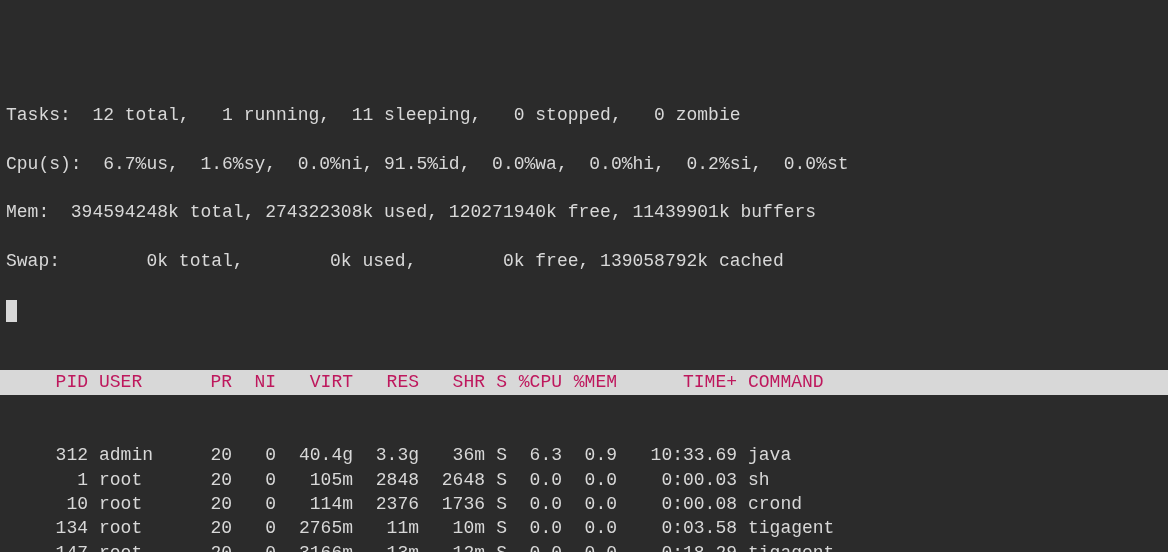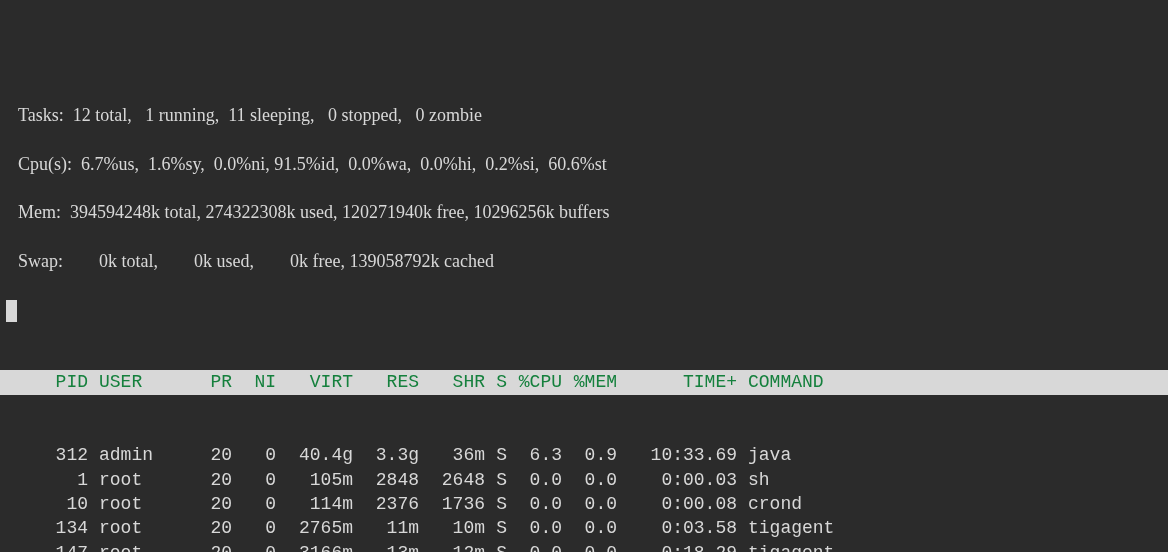--- a/index.html
+++ b/index.html
@@ -8,32 +8,32 @@
     color: #d8d8d8;
     font-family: "Menlo", "Consolas", "Courier New", monospace;
     font-size: 18px;
     line-height: 1.35;
     white-space: pre;
     width: 1168px;
     height: 552px;
     overflow: hidden;
     padding-top: 6px;
   }
-  .summary-line { padding-left: 18px; font-family: Liberation Serif, serif; }
+  .summary-line { padding-left: 6px; }
   .cursor {
     display: inline-block;
     width: 11px;
     height: 22px;
     background: #d8d8d8;
     vertical-align: bottom;
     margin-left: 6px;
   }
   .header-row {
     background: #d8d8d8;
-    color: #15803d;
+    color: #be185d;
   }
   .row { }
   .c-pid     { display:inline-block; width: 88px; text-align:right; }
   .c-user    { display:inline-block; width: 100px; text-align:left; padding-left:11px; }
   .c-pr      { display:inline-block; width: 44px;  text-align:right; }
   .c-ni      { display:inline-block; width: 44px;  text-align:right; }
   .c-virt    { display:inline-block; width: 77px;  text-align:right; }
   .c-res     { display:inline-block; width: 66px;  text-align:right; }
   .c-shr     { display:inline-block; width: 66px;  text-align:right; }
   .c-s       { display:inline-block; width: 22px;  text-align:right; }
@@ -42,22 +42,22 @@
   .c-time    { display:inline-block; width: 120px; text-align:right; }
   .c-cmd     { display:inline-block; text-align:right; padding-left:11px; }
   .hdr-cmd   { display:inline-block; width: 500px; text-align:left; padding-left:11px; }
 </style>
 </head>
 <body>
 
 
 
 <div class="summary-line">Tasks:  12 total,   1 running,  11 sleeping,   0 stopped,   0 zombie</div>
-<div class="summary-line">Cpu(s):  6.7%us,  1.6%sy,  0.0%ni, 91.5%id,  0.0%wa,  0.0%hi,  0.2%si,  60.6%st</div>
-<div class="summary-line">Mem:  394594248k total, 274322308k used, 120271940k free, 10296256k buffers</div>
+<div class="summary-line">Cpu(s):  6.7%us,  1.6%sy,  0.0%ni, 91.5%id,  0.0%wa,  0.0%hi,  0.2%si,  0.0%st</div>
+<div class="summary-line">Mem:  394594248k total, 274322308k used, 120271940k free, 11439901k buffers</div>
 <div class="summary-line">Swap:        0k total,        0k used,        0k free, 139058792k cached</div>
 <div><span class="cursor"></span></div>
 
 <div class="header-row"><span class="c-pid">PID</span><span class="c-user">USER</span><span class="c-pr">PR</span><span class="c-ni">NI</span><span class="c-virt">VIRT</span><span class="c-res">RES</span><span class="c-shr">SHR</span><span class="c-s">S</span><span class="c-cpu">%CPU</span><span class="c-mem">%MEM</span><span class="c-time">TIME+</span><span class="hdr-cmd">COMMAND</span></div>
 
 <div id="process-rows"><div class="row"><span class="c-pid">312</span><span class="c-user">admin</span><span class="c-pr">20</span><span class="c-ni">0</span><span class="c-virt">40.4g</span><span class="c-res">3.3g</span><span class="c-shr">36m</span><span class="c-s">S</span><span class="c-cpu">6.3</span><span class="c-mem">0.9</span><span class="c-time">10:33.69</span><span class="c-cmd">java</span></div><div class="row"><span class="c-pid">1</span><span class="c-user">root</span><span class="c-pr">20</span><span class="c-ni">0</span><span class="c-virt">105m</span><span class="c-res">2848</span><span class="c-shr">2648</span><span class="c-s">S</span><span class="c-cpu">0.0</span><span class="c-mem">0.0</span><span class="c-time">0:00.03</span><span class="c-cmd">sh</span></div><div class="row"><span class="c-pid">10</span><span class="c-user">root</span><span class="c-pr">20</span><span class="c-ni">0</span><span class="c-virt">114m</span><span class="c-res">2376</span><span class="c-shr">1736</span><span class="c-s">S</span><span class="c-cpu">0.0</span><span class="c-mem">0.0</span><span class="c-time">0:00.08</span><span class="c-cmd">crond</span></div><div class="row"><span class="c-pid">134</span><span class="c-user">root</span><span class="c-pr">20</span><span class="c-ni">0</span><span class="c-virt">2765m</span><span class="c-res">11m</span><span class="c-shr">10m</span><span class="c-s">S</span><span class="c-cpu">0.0</span><span class="c-mem">0.0</span><span class="c-time">0:03.58</span><span class="c-cmd">tigagent</span></div><div class="row"><span class="c-pid">147</span><span class="c-user">root</span><span class="c-pr">20</span><span class="c-ni">0</span><span class="c-virt">3166m</span><span class="c-res">13m</span><span class="c-shr">12m</span><span class="c-s">S</span><span class="c-cpu">0.0</span><span class="c-mem">0.0</span><span class="c-time">0:18.29</span><span class="c-cmd">tigagent</span></div></div>
 
 
 
 

